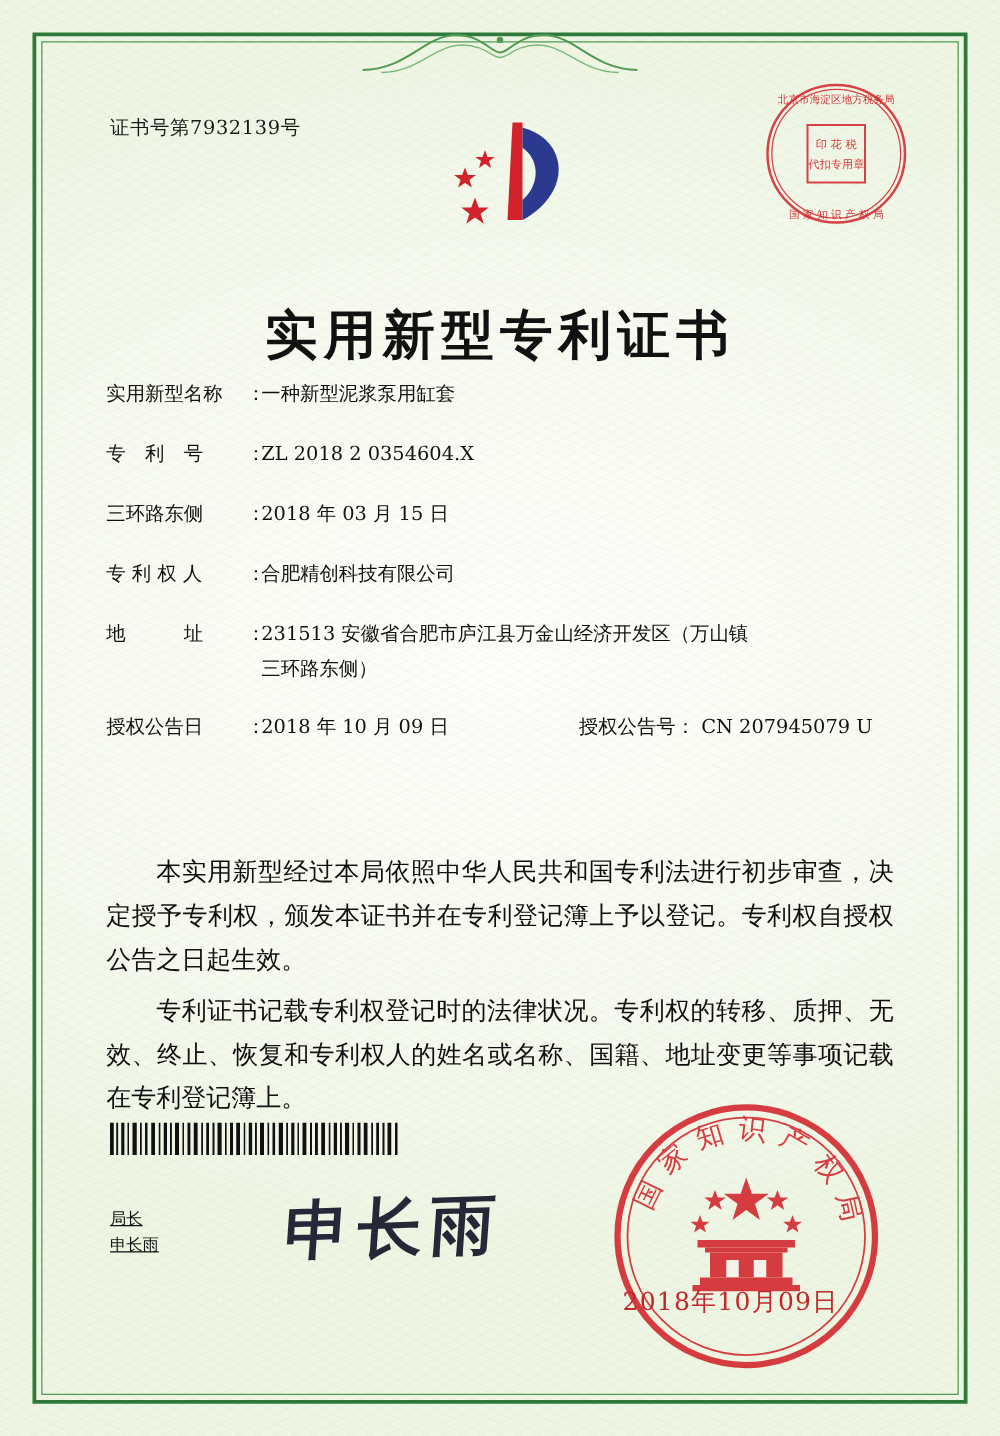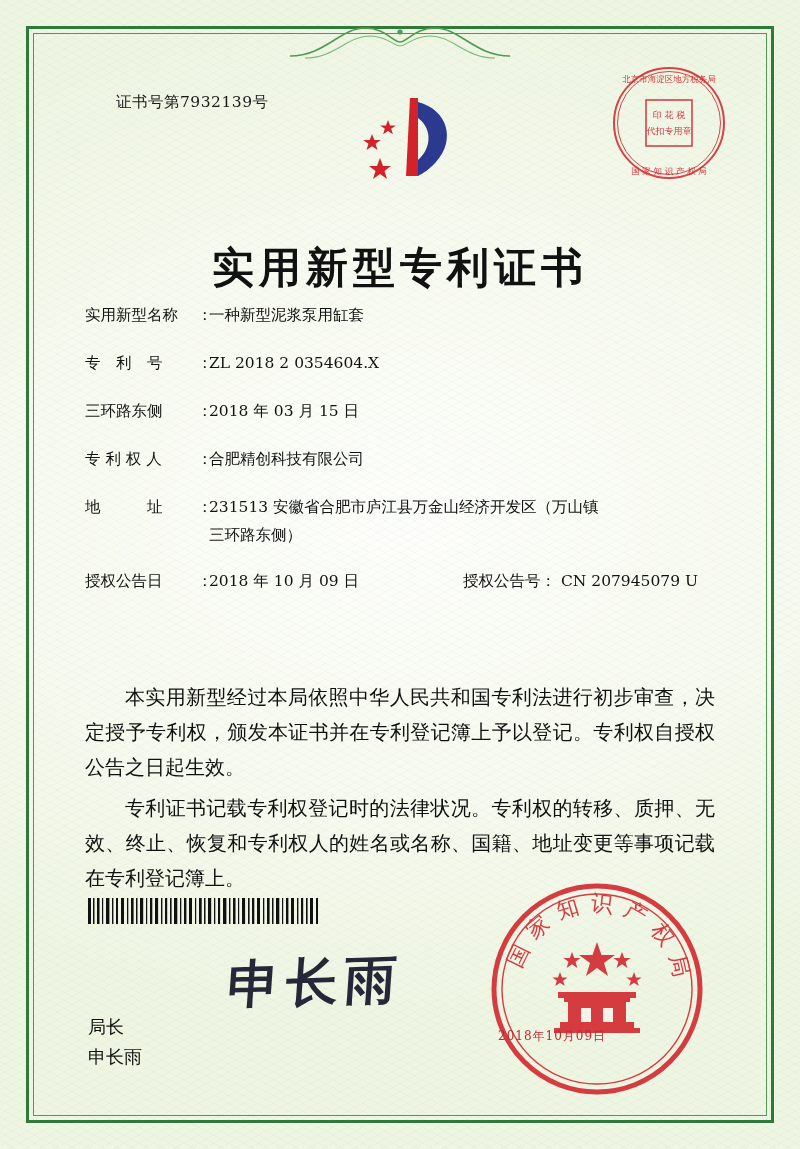--- a/index.html
+++ b/index.html
@@ -56,21 +56,20 @@
     inset: 0;
   }
   .cert-no {
     position: absolute;
     left: 88px;
     top: 92px;
     font-size: 15.5px;
     color: #1a1a1a;
     letter-spacing: 0.5px;
     font-family: "DejaVu Serif", "Liberation Serif", serif;
-    margin-left: 28px;
   }
   .logo {
     position: absolute;
     left: 352px;
     top: 92px;
     width: 110px;
     height: 100px;
   }
   .title {
     position: absolute;
@@ -142,25 +141,26 @@
   .barcode {
     position: absolute;
     left: 88px;
     top: 898px;
     width: 232px;
     height: 26px;
   }
   .signature-block {
     position: absolute;
     left: 88px;
-    top: 1012px;
-    font-size: 18px;
+    top: 965px;
+    font-size: 13px;
     line-height: 1.65;
     color: #111;
     font-family: "DejaVu Serif", "Liberation Serif", serif;
+    text-decoration: underline;
   }
   .handwriting {
     position: absolute;
     left: 228px;
     top: 948px;
     font-size: 52px;
     color: #15172a;
     font-family: "DejaVu Serif", "Liberation Serif", serif;
     letter-spacing: 6px;
     transform: skewX(-6deg) rotate(-2deg);
@@ -180,21 +180,21 @@
     position: absolute;
     left: 488px;
     top: 880px;
     width: 218px;
     height: 218px;
   }
   .stamp-date {
     position: absolute;
     left: 498px;
     top: 1028px;
-    font-size: 12px;
+    font-size: 20px;
     color: #c0282c;
     font-family: "DejaVu Serif", "Liberation Serif", serif;
     letter-spacing: 1px;
   }
   .footer {
     position: absolute;
     left: 0; right: 0;
     bottom: 36px;
     text-align: center;
     font-size: 14px;

